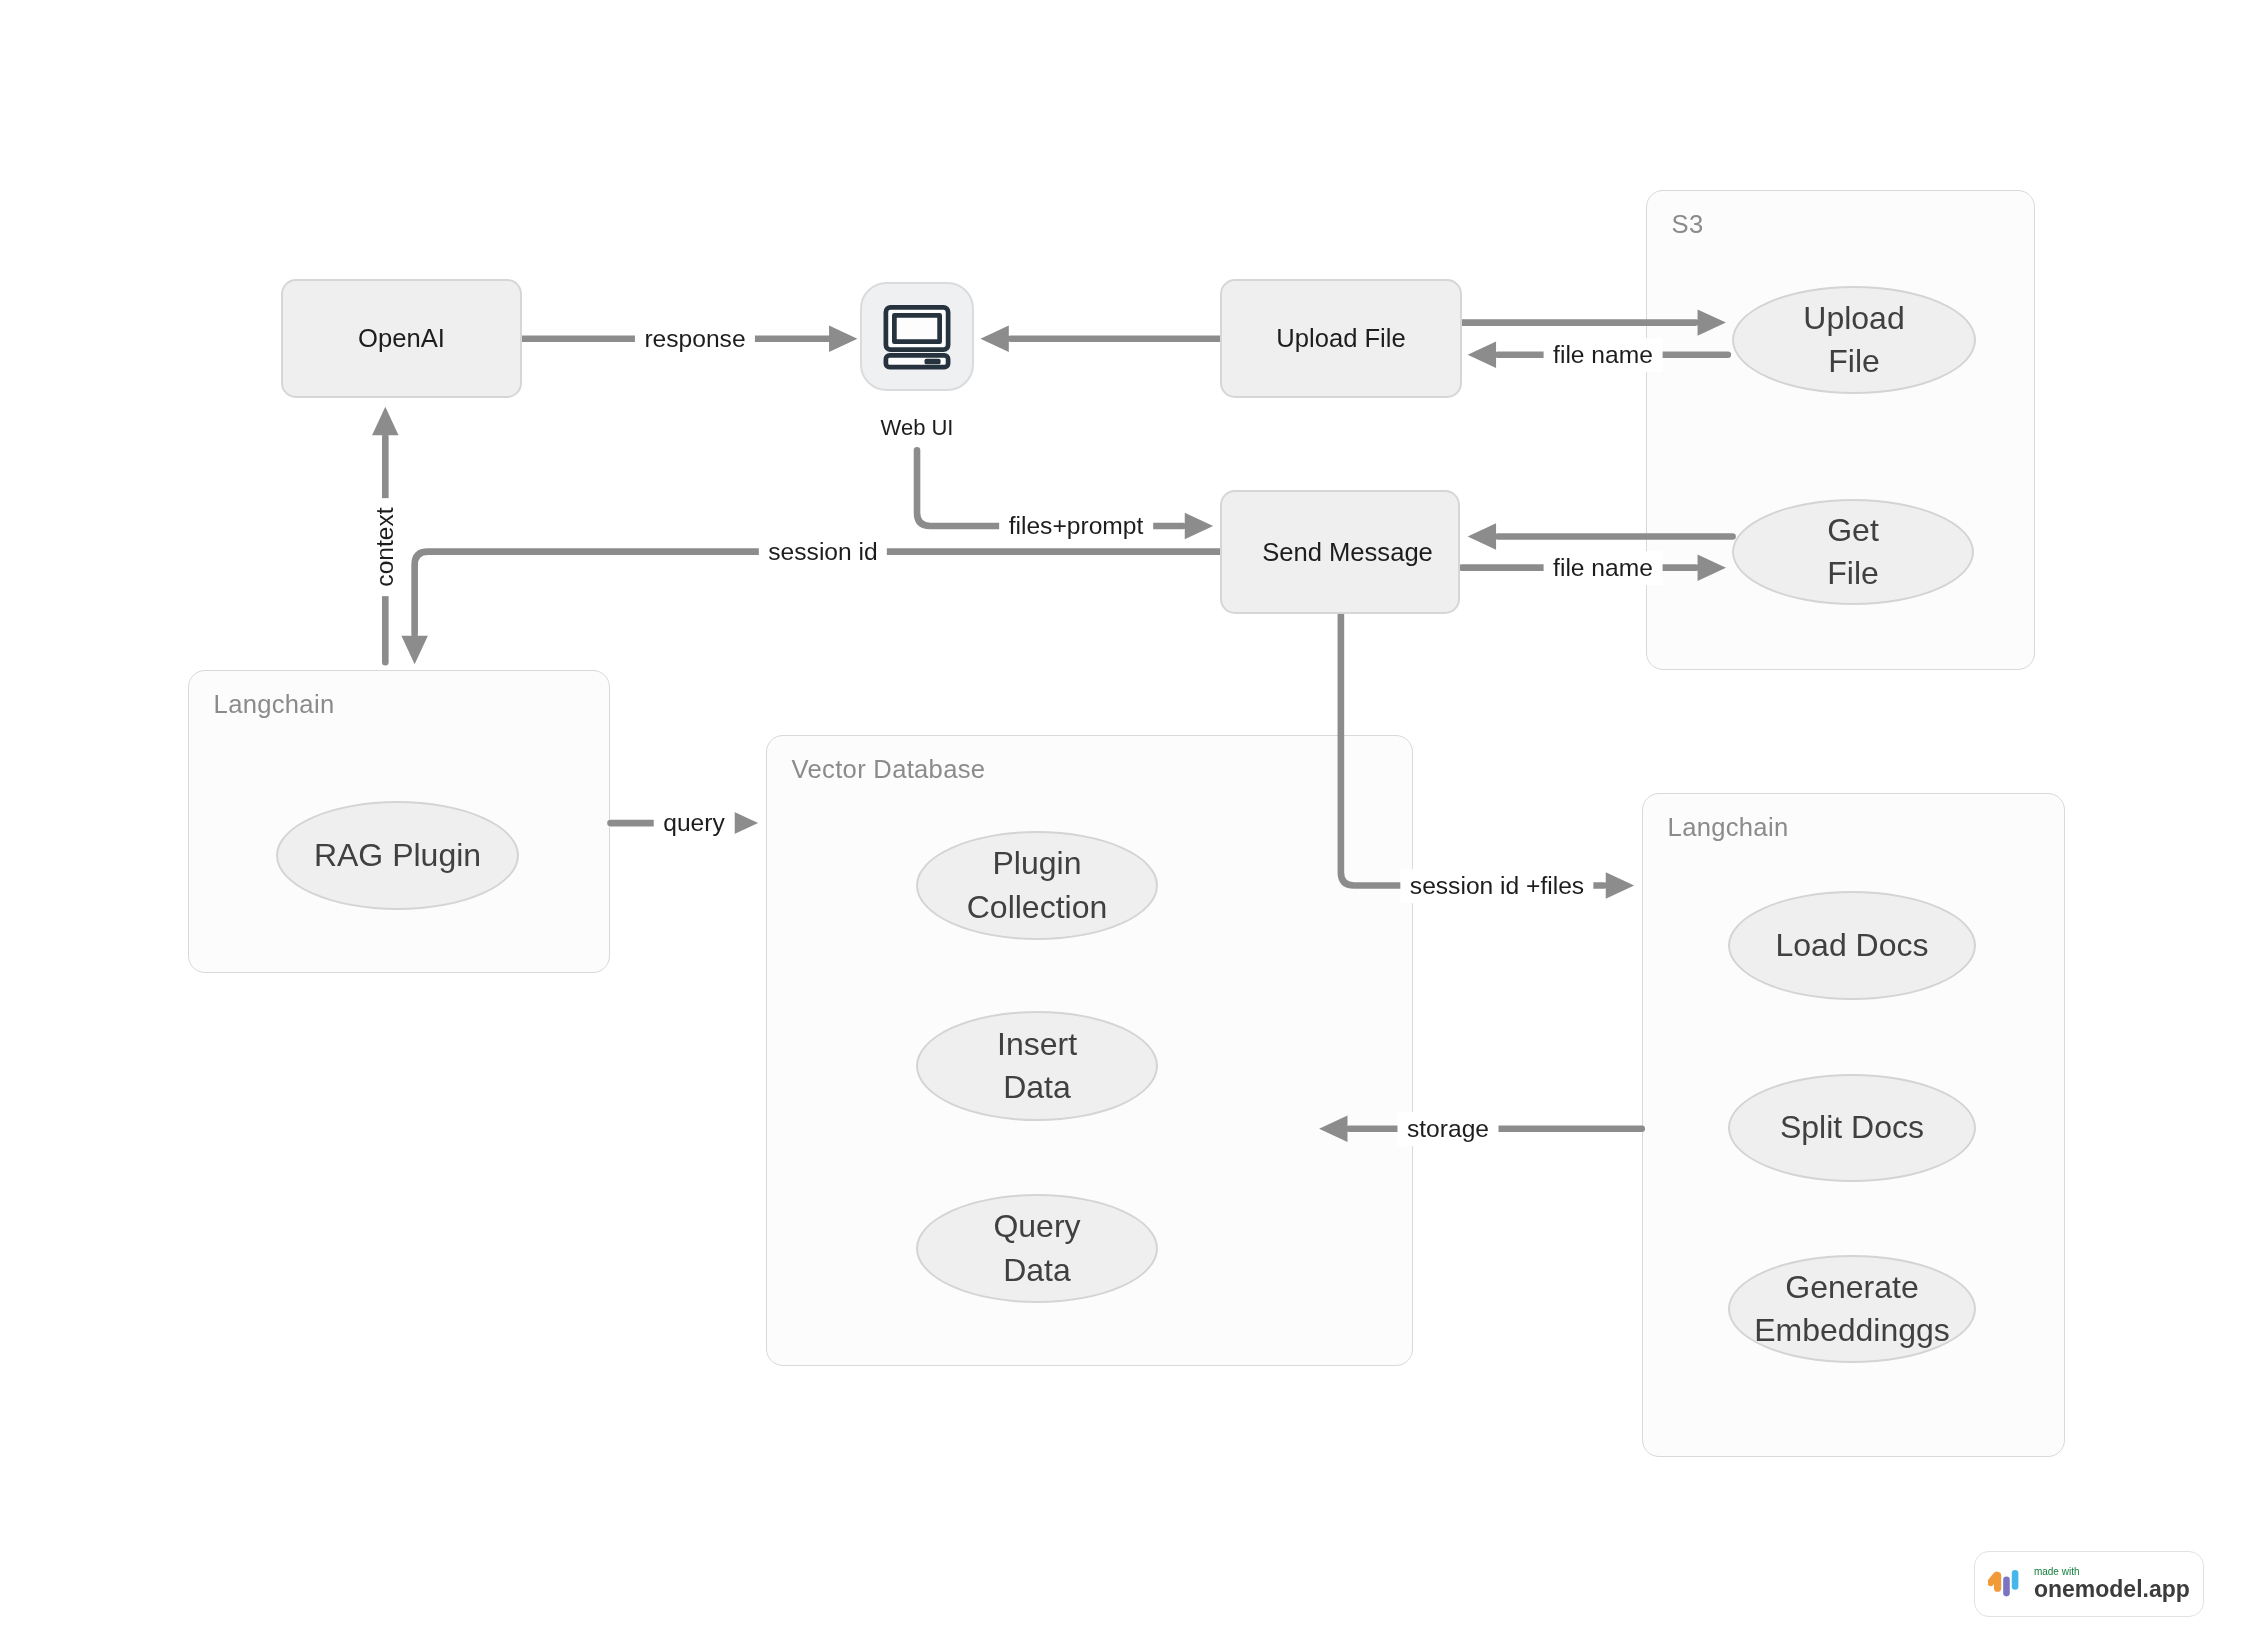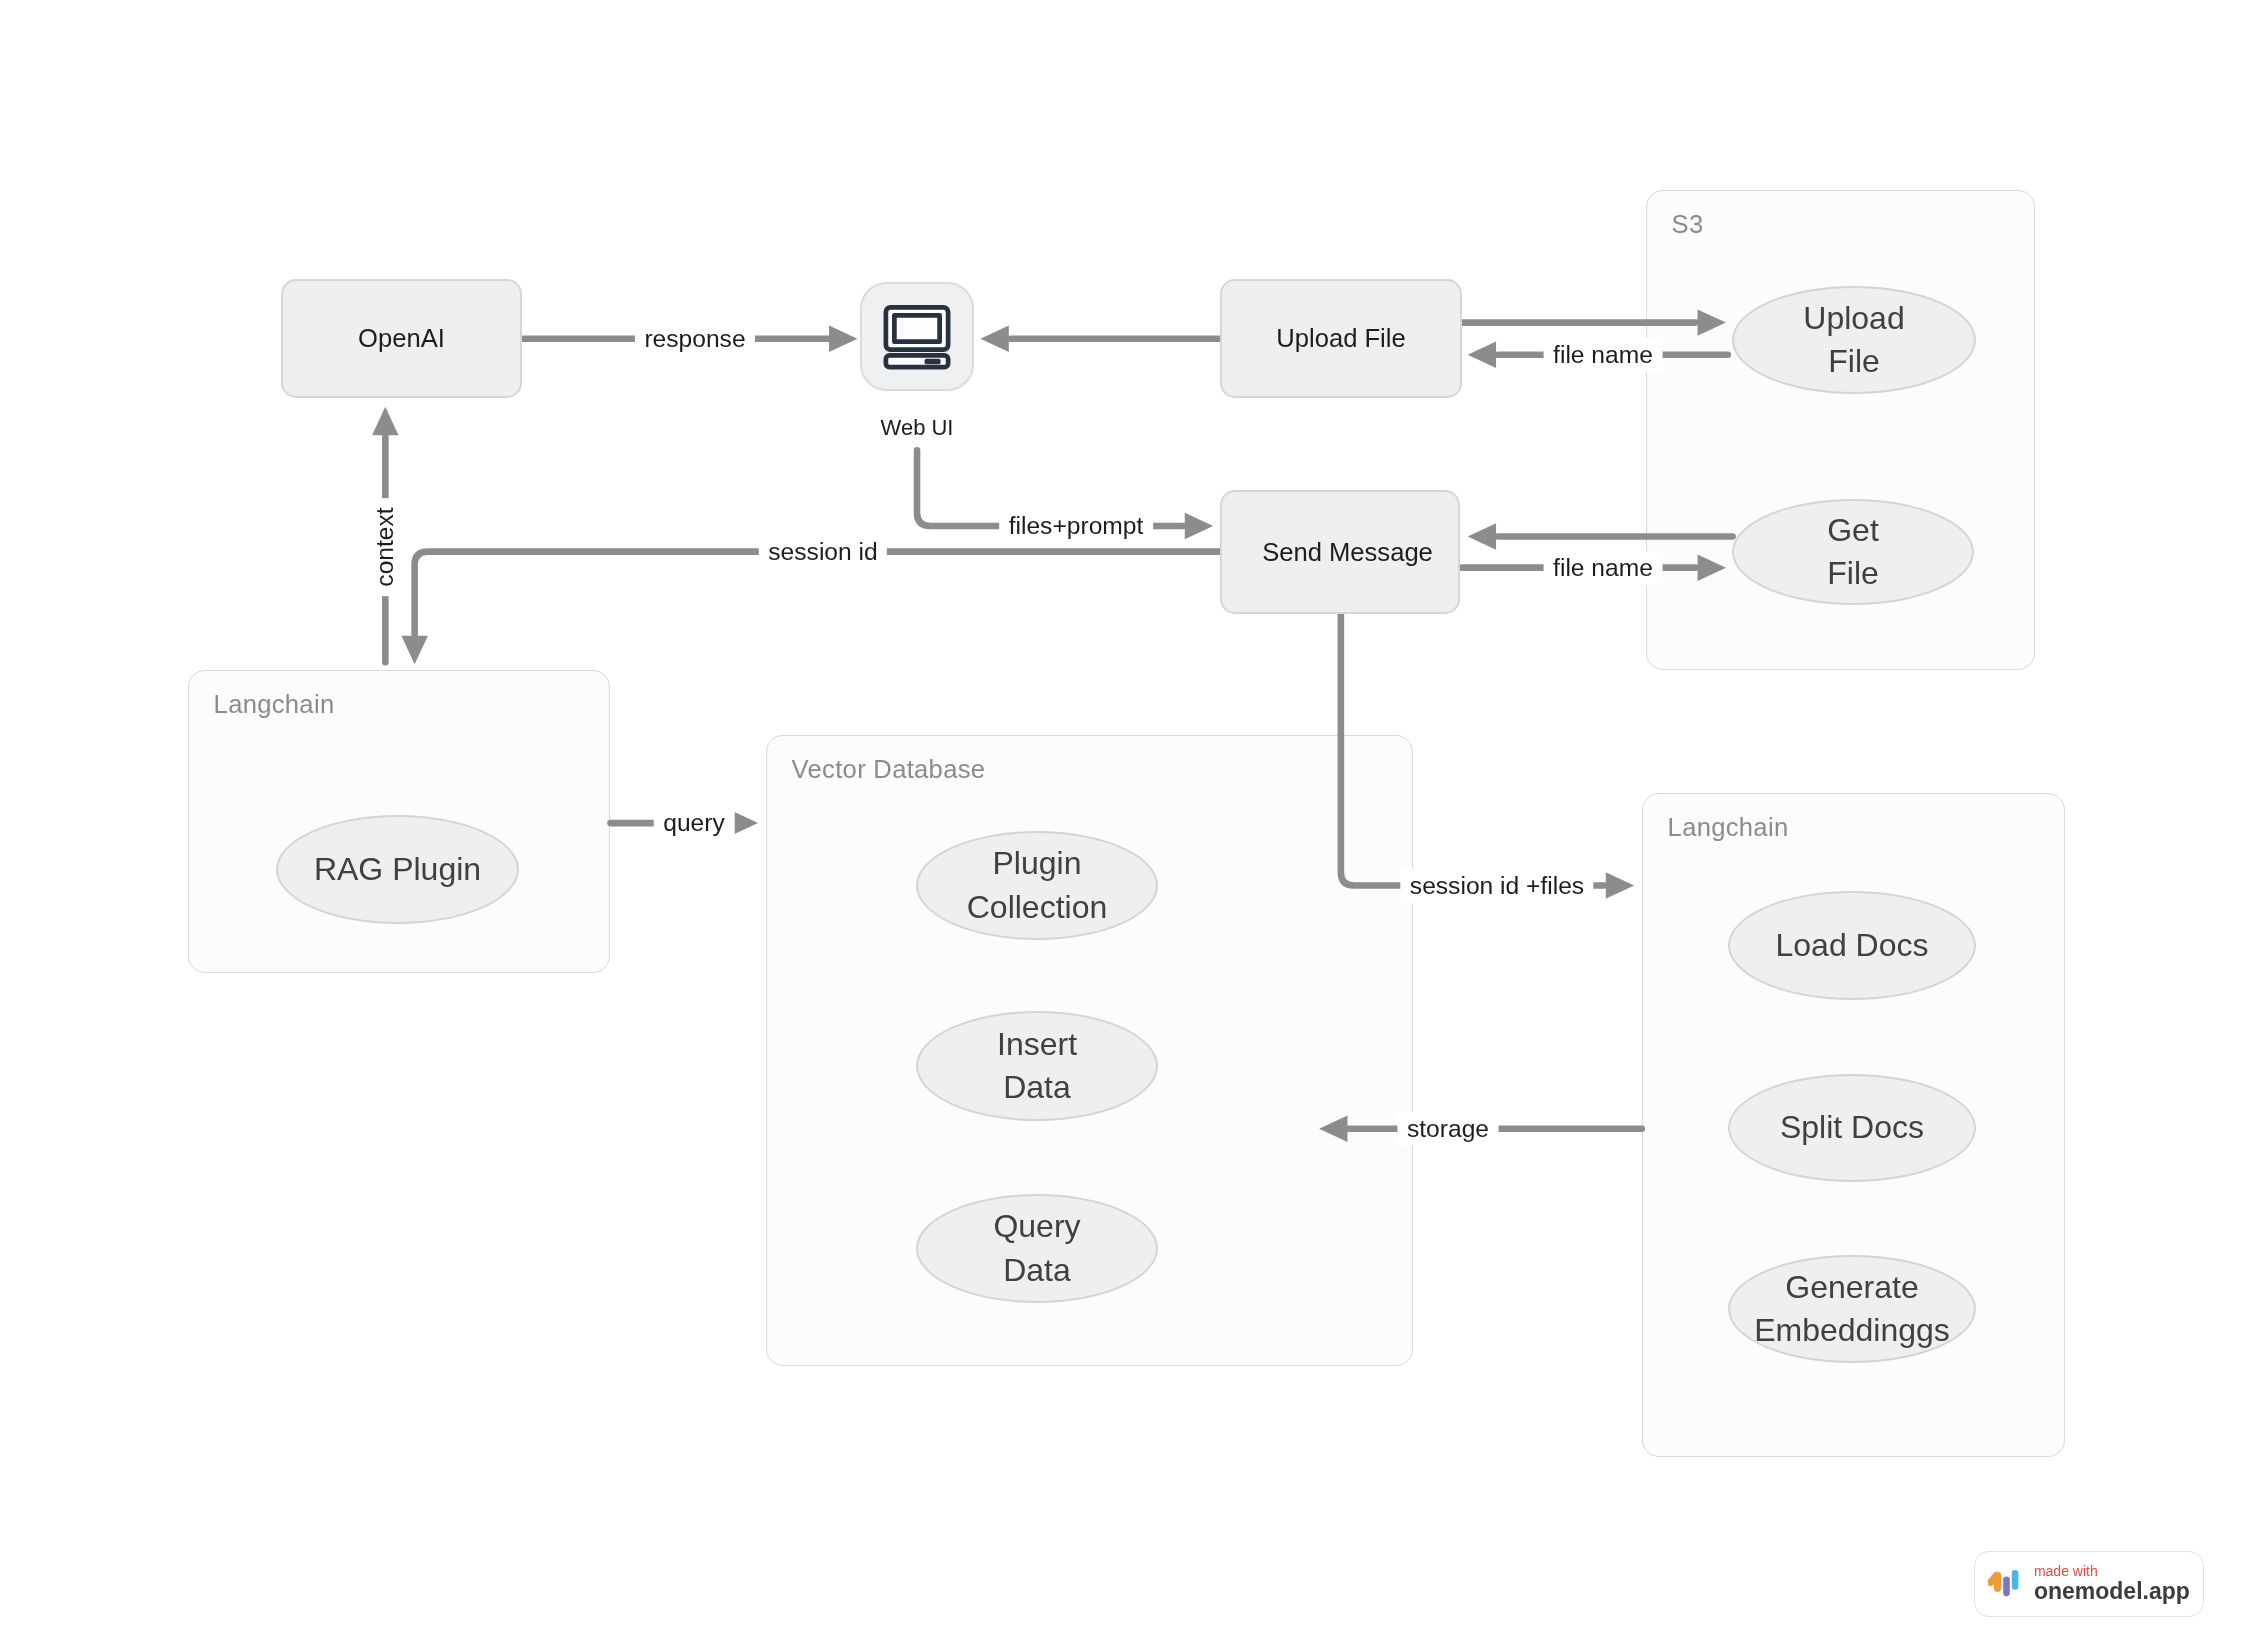--- a/index.html
+++ b/index.html
@@ -40,21 +40,21 @@
   .webui-label{
     position:absolute;left:917px;top:428px;transform:translate(-50%,-50%);
     font-size:22px;color:#1d1d1d;white-space:nowrap;z-index:2;
   }
   .badge{
     position:absolute;left:1974px;top:1551px;width:230px;height:66px;background:#ffffff;
     border:1.9px solid #e2e2e2;border-radius:15px;display:flex;align-items:center;gap:11.4px;
     padding:0 13.2px;z-index:2;box-sizing:border-box;
   }
   .badge-text{display:flex;flex-direction:column;line-height:1.1;}
-  .badge-made{font-size:14px;color:#ef4444;}
+  .badge-made{font-size:10px;color:#15803d;}
   .badge-brand{font-size:23px;font-weight:bold;color:#3c3c3c;}
 </style>
 </head>
 <body>
 
 <div class="canvas">
 
   <div class="container" style="left:1646px;top:190px;width:389px;height:480px;">
     <div class="container-label">S3</div>
     <div class="ellipse" style="left:85px;top:95px;width:244px;height:108px;">
@@ -62,21 +62,21 @@
       <span>File</span>
     </div>
     <div class="ellipse" style="left:85px;top:308px;width:242px;height:106px;">
       <span>Get</span>
       <span>File</span>
     </div>
   </div>
 
   <div class="container" style="left:188px;top:670px;width:422px;height:303px;">
     <div class="container-label">Langchain</div>
-    <div class="ellipse" style="left:87px;top:144px;width:243px;height:109px;">
+    <div class="ellipse" style="left:87px;top:130px;width:243px;height:109px;">
       <span>RAG Plugin</span>
     </div>
   </div>
 
   <div class="container" style="left:766px;top:735px;width:647px;height:631px;">
     <div class="container-label">Vector Database</div>
     <div class="ellipse" style="left:149px;top:95px;width:242px;height:109px;">
       <span>Plugin</span>
       <span>Collection</span>
     </div>

